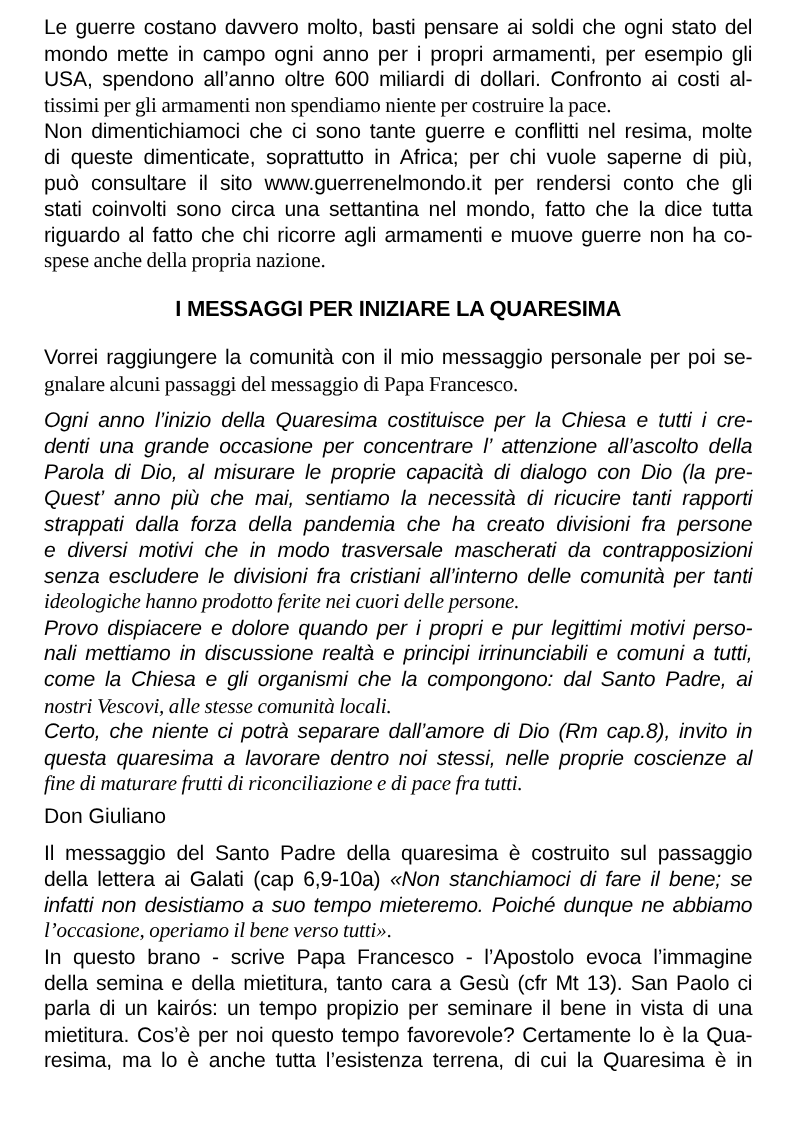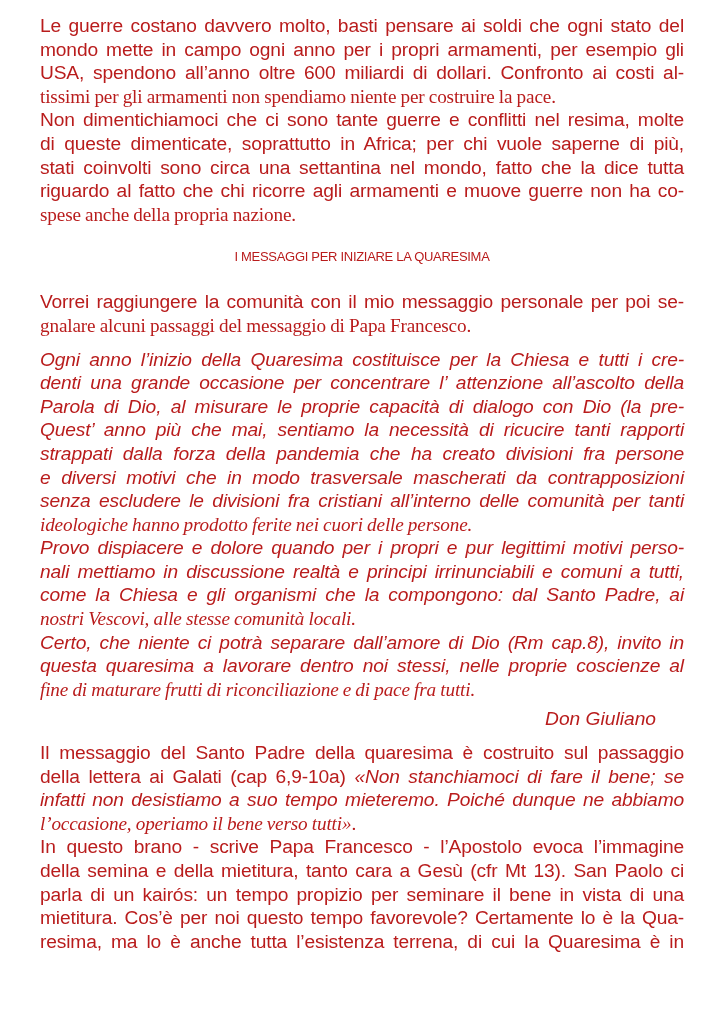--- a/index.html
+++ b/index.html
@@ -1,63 +1,63 @@
 <!DOCTYPE html>
 <html><head>
   <meta charset="utf-8">
   <style>
     html, body { margin: 0; padding: 0; background: #ffffff; }
     body { width: 724px; height: 1023px; overflow: hidden; }
     .page {
       position: relative;
       width: 724px; height: 1023px;
       background: #ffffff;
-      color: #b91c1c;
+      color: #000000;
       font-family: "Liberation Sans", sans-serif;
       font-size: 19.2px;
       line-height: 23.6px;
       box-sizing: border-box;
       padding: 14px 40px 0 40px;
     }
     .para { margin: 0; text-align: justify; letter-spacing: -0.15px; word-spacing: -0.4px; }
     .para .line { display: block; text-align: justify; text-align-last: justify; }
     .para .line.last { text-align-last: left; font-family: Liberation Serif, serif; }
     .italic { font-style: italic; }
     .heading {
       margin: 18px 0 0 0;
       text-align: center;
-      font-weight: normal;
-      font-size: 13px;
+      font-weight: bold;
+      font-size: 20px;
       line-height: 26px;
       letter-spacing: -0.3px;
     }
     .gap-after-heading { height: 20px; }
     .gap-small { height: 10px; }
     .signature {
       margin: 6px 0 0 0;
-      text-align: right;
+      text-align: left;
       padding-right: 28px;
-      font-style: italic;
     }
   </style>
 </head>
 <body>
 
 <div class="page">
 
   <p class="para">
     <span class="line">Le guerre costano davvero molto, basti pensare ai soldi che ogni stato del</span>
     <span class="line">mondo mette in campo ogni anno per i propri armamenti, per esempio gli</span>
     <span class="line">USA, spendono all’anno oltre 600 miliardi di dollari. Confronto ai costi al-</span>
     <span class="line last">tissimi per gli armamenti non spendiamo niente per costruire la pace.</span>
   </p>
 
   <p class="para">
     <span class="line">Non dimentichiamoci che ci sono tante guerre e conflitti nel resima, molte</span>
     <span class="line">di queste dimenticate, soprattutto in Africa; per chi vuole saperne di più,</span>
+    <span class="line">può consultare il sito www.guerrenelmondo.it per rendersi conto che gli</span>
     <span class="line">stati coinvolti sono circa una settantina nel mondo, fatto che la dice tutta</span>
     <span class="line">riguardo al fatto che chi ricorre agli armamenti e muove guerre non ha co-</span>
     <span class="line last">spese anche della propria nazione.</span>
   </p>
 
   <h2 class="heading">I MESSAGGI PER INIZIARE LA QUARESIMA</h2>
   <div class="gap-after-heading"></div>
 
   <p class="para">
     <span class="line">Vorrei raggiungere la comunità con il mio messaggio personale per poi se-</span>

